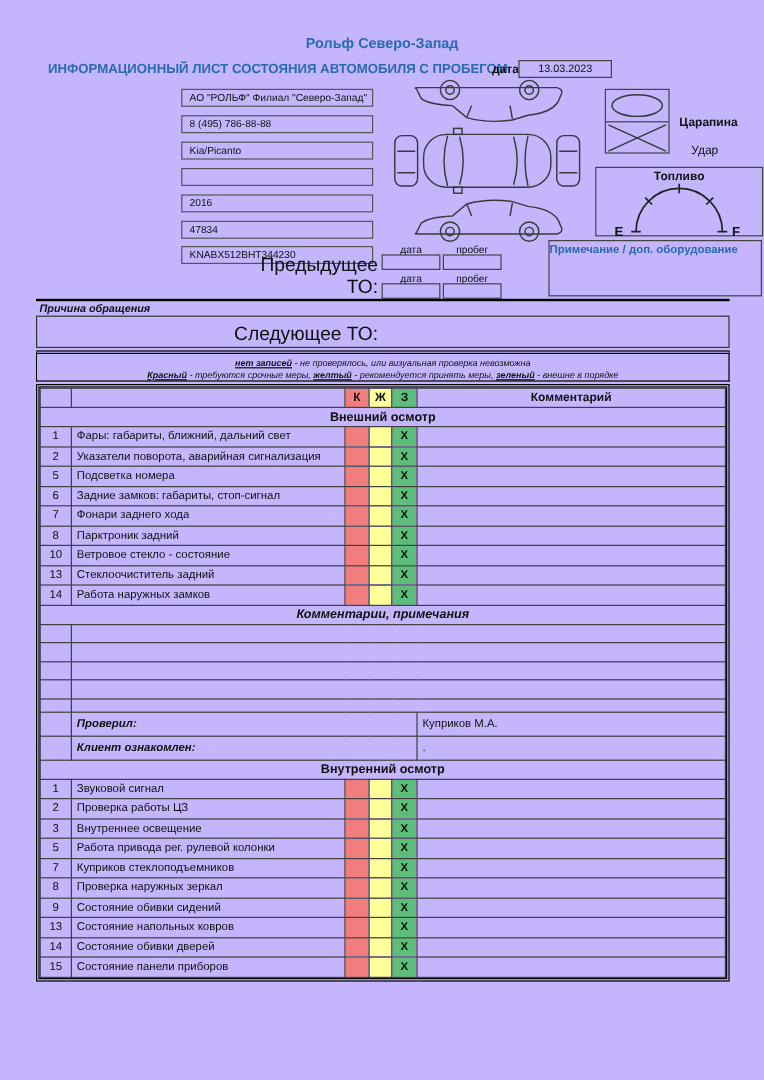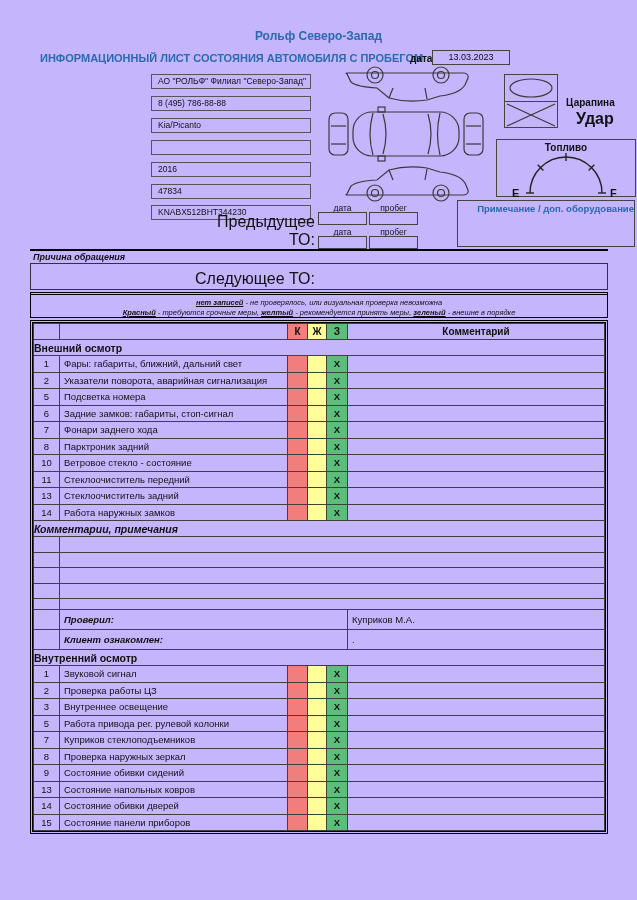--- a/index.html
+++ b/index.html
@@ -17,31 +17,31 @@
   .field-row { position:absolute; left:0; height:16px; }
   .field-input { position:absolute; left:151px; width:160px; height:15px;
                  border:1.2px solid #555; font-size:8.5px; line-height:13px; padding-left:6px; }
 
   .car-wrap { position:absolute; left:327px; top:64px; width:158px; height:140px; }
 
   .dmg-box { position:absolute; left:504px; top:74px; width:54px; height:54px; border:1.5px solid #444; }
   .dmg-cell { width:100%; height:50%; display:flex; align-items:center; justify-content:center; }
   .dmg-cell + .dmg-cell { border-top:1.5px solid #444; }
   .dmg-scratch-label { position:absolute; left:566px; top:83px; font-size:10px; font-weight:bold;margin-top:14px; }
-  .dmg-impact-label  { position:absolute; left:576px; top:110px; font-size:16px; font-weight:bold; }
+  .dmg-impact-label  { position:absolute; left:576px; top:120px; font-size:10px; font-weight:normal; }
 
   .fuel-box { position:absolute; left:496px; top:139px; width:140px; height:58px; border:1.5px solid #444; }
   .fuel-title { text-align:center; font-size:10px; font-weight:bold; margin-top:2px; }
 
   .to-collabel { position:absolute; font-size:8.5px; text-align:center; width:49px; }
   .to-rowlabel { position:absolute; font-size:16px; font-weight:normal; text-align:right; width:120px; }
   .to-box { position:absolute; width:49px; height:13px; border:1.2px solid #444; }
 
   .note-box { position:absolute; left:457px; top:200px; width:178px; height:47px; border:1.5px solid #444; }
-  .note-box .lbl { text-align:right; font-size:9.5px; font-weight:bold; color:#2a6ab0; margin-top:2px; }
+  .note-box .lbl { text-align:left; font-size:9.5px; font-weight:bold; color:#2a6ab0; margin-top:2px; }
 
   .thick-line { position:absolute; left:30px; top:249px; width:578px; height:2px; background:#000; }
   .reason-label { position:absolute; left:33px; top:252px; font-size:9px; font-weight:bold; font-style:italic; }
   .reason-box { position:absolute; left:30px; top:263px; width:578px; height:27px; border:1px solid #333; }
 
   .legend-box { position:absolute; left:30px; top:292px; width:578px; height:26px;
                 border:1px solid #000; border-top:3px double #000; text-align:center;
                 font-size:7.5px; font-style:italic; padding-top:3px; }
   .legend-box .term { font-weight:bold; text-decoration:underline; }
   .legend-box div { line-height:10px; }
@@ -50,21 +50,21 @@
   table.insp { width:100%; border-collapse:collapse; table-layout:fixed; }
   table.insp td { border:1px solid #404040; font-size:9.5px; overflow:hidden; white-space:nowrap; }
   td.c-num { width:26px; text-align:center; font-size:8px; }
   td.c-name { width:228px; padding-left:4px; }
   td.c-k { width:20px; } td.c-zh { width:19px; } td.c-z { width:21px; text-align:center; }
   td.c-comment {}
   tr.data-row td { height:16.5px; }
   .bg-k { background:#f27d7d; } .bg-zh { background:#ffff99; } .bg-z { background:#5dbd7b; }
   .mark { font-weight:bold; font-size:10px; color:#111; }
   tr.hdr-row td { height:16px; text-align:center; font-weight:bold; font-size:10px; }
-  tr.section-row td { height:16px; font-weight:bold; font-size:10.5px; }
+  tr.section-row td { height:16px; text-align:center; font-weight:bold; font-size:10.5px; }
   tr.section-row.italic td { font-style:italic; }
   tr.blank-row td { height:15.5px; }
   tr.blank-row.short td { height:11px; }
   tr.sign-row td { height:20px; }
   td.sign-label { font-weight:bold; font-style:italic; padding-left:4px; font-size:9.5px; }
   td.sign-value { font-size:8.5px; padding-left:4px; }
 </style>
 </head>
 <body>
 
@@ -282,28 +282,20 @@
 
           <tr class="data-row">
             <td class="c-num">10</td>
             <td class="c-name">Ветровое стекло - состояние</td>
             <td class="c-k bg-k"></td>
             <td class="c-zh bg-zh"></td>
             <td class="c-z bg-z mark">X</td>
             <td class="c-comment"></td>
           </tr>
 
-          <tr class="data-row">
-            <td class="c-num">11</td>
-            <td class="c-name">Стеклоочиститель передний</td>
-            <td class="c-k bg-k"></td>
-            <td class="c-zh bg-zh"></td>
-            <td class="c-z bg-z mark">X</td>
-            <td class="c-comment"></td>
-          </tr>
 
           <tr class="data-row">
             <td class="c-num">13</td>
             <td class="c-name">Стеклоочиститель задний</td>
             <td class="c-k bg-k"></td>
             <td class="c-zh bg-zh"></td>
             <td class="c-z bg-z mark">X</td>
             <td class="c-comment"></td>
           </tr>
 

